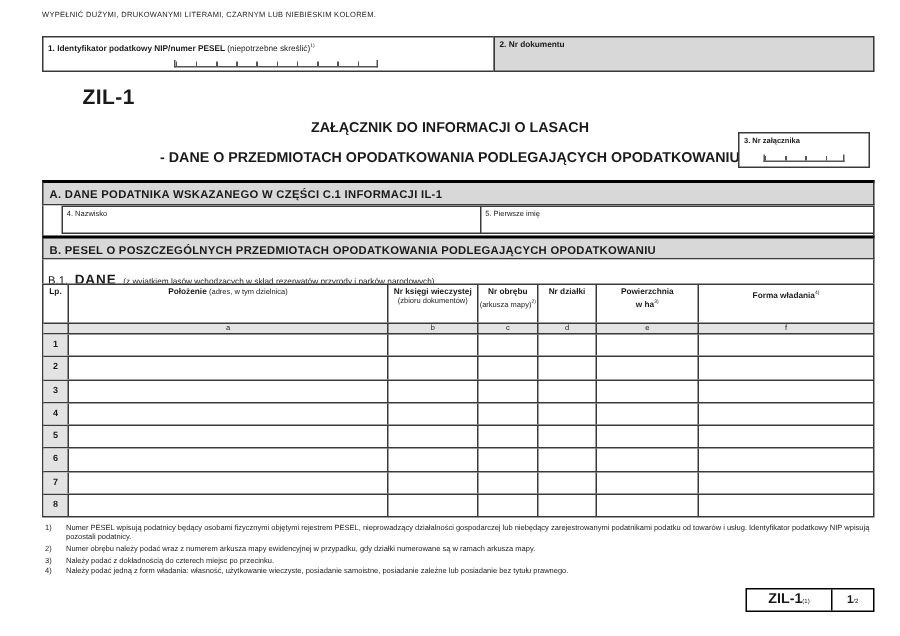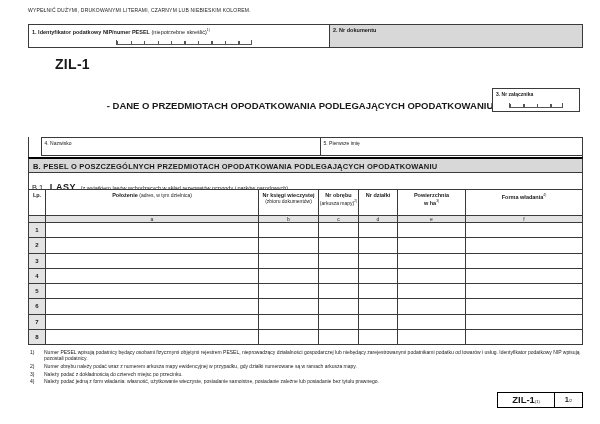--- a/index.html
+++ b/index.html
@@ -97,42 +97,44 @@
     </div>
     <div class="ruler" style="left:87px;width:136px;bottom:2px;"></div>
   </div>
 
   <div class="abs fbox" id="box-docnum">
     <div class="flabel b">2. Nr dokumentu</div>
   </div>
 
   <div class="abs" id="form-code">ZIL-1</div>
 
+  <div class="abs" id="title1">ZAŁĄCZNIK DO INFORMACJI O LASACH</div>
   <div class="abs" id="title2">- DANE O PRZEDMIOTACH OPODATKOWANIA PODLEGAJĄCYCH OPODATKOWANIU</div>
 
   <div class="abs fbox" id="box-attach">
     <div class="flabel b">3. Nr załącznika</div>
     <div class="ruler" style="left:16px;width:54px;bottom:3px;"></div>
   </div>
 
+  <div class="abs secbar" id="sec-a">A. DANE PODATNIKA WSKAZANEGO W CZĘŚCI C.1 INFORMACJI IL-1</div>
 
   <div class="abs" id="sec-a-body">
     <div class="fbox inner" id="f-surname">
       <div class="flabel">4. Nazwisko</div>
     </div>
     <div class="fbox inner" id="f-firstname">
       <div class="flabel">5. Pierwsze imię</div>
     </div>
   </div>
 
   <div class="abs secbar" id="sec-b">B. PESEL O POSZCZEGÓLNYCH PRZEDMIOTACH OPODATKOWANIA PODLEGAJĄCYCH OPODATKOWANIU</div>
 
   <div class="abs" id="sec-b1">
     <span class="code">B.1.</span>
-    <span class="nm">LASY</span>
+    <span class="nm">DANE</span>
     <span class="nt">(z wyjątkiem lasów wchodzących w skład rezerwatów przyrody i parków narodowych)</span>
   </div>
 
   <div class="abs" id="lasy-table">
       <div class="trow thead">
         <div class="tcell" style="flex: 0 0 17px;"><span class="hb">Lp.</span></div>
         <div class="tcell" style="flex: 0 0 213px;"><span class="hb">Położenie</span> <span class="hn">(adres, w tym dzielnica)</span></div>
         <div class="tcell" style="flex: 0 0 60px;"><span class="hb">Nr księgi wieczystej</span><br><span class="hn">(zbioru dokumentów)</span></div>
         <div class="tcell" style="flex: 0 0 40px;"><span class="hb">Nr obrębu</span><br><span class="hn">(arkusza mapy)</span><sup>2)</sup></div>
         <div class="tcell" style="flex: 0 0 39px;"><span class="hb">Nr działki</span></div>

